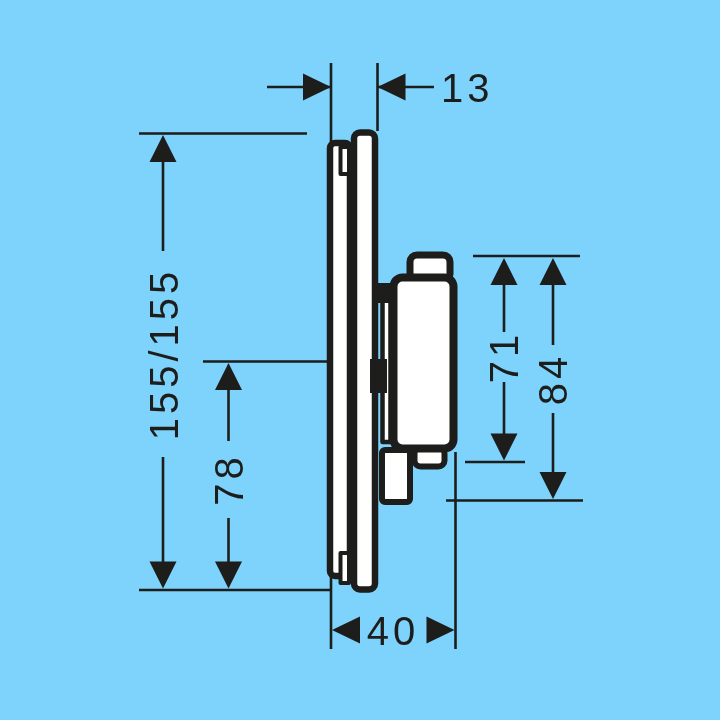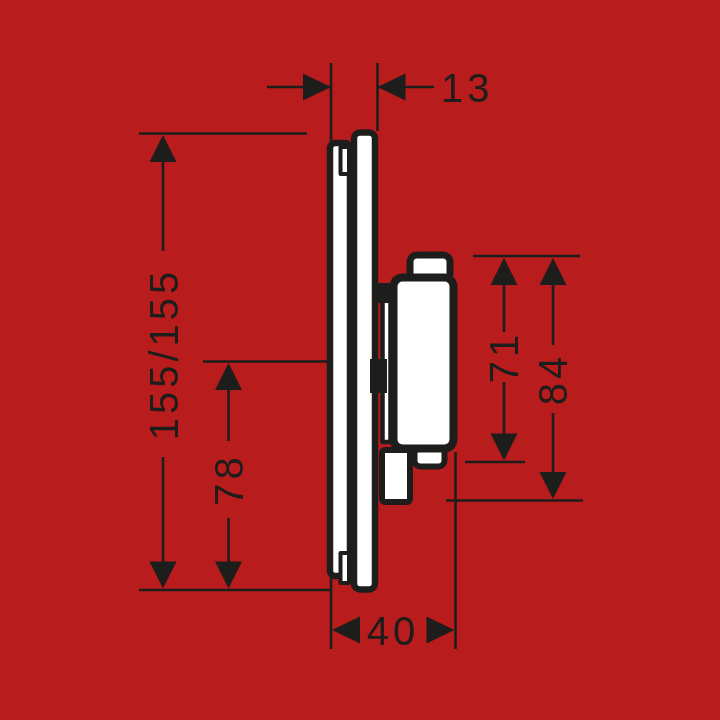--- a/index.html
+++ b/index.html
@@ -4,21 +4,21 @@
 <style>
   html, body {
     margin: 0;
     padding: 0;
     background: #ffffff;
   }
   .stage {
     position: relative;
     width: 720px;
     height: 720px;
-    background: #b91c1c;
+    background: #7dd3fc;
     overflow: hidden;
   }
   svg {
     display: block;
   }
   .dim-text {
     font-family: "Liberation Sans", "DejaVu Sans", sans-serif;
     font-size: 40px;
     letter-spacing: 4px;
     fill: #1d1d1b;

